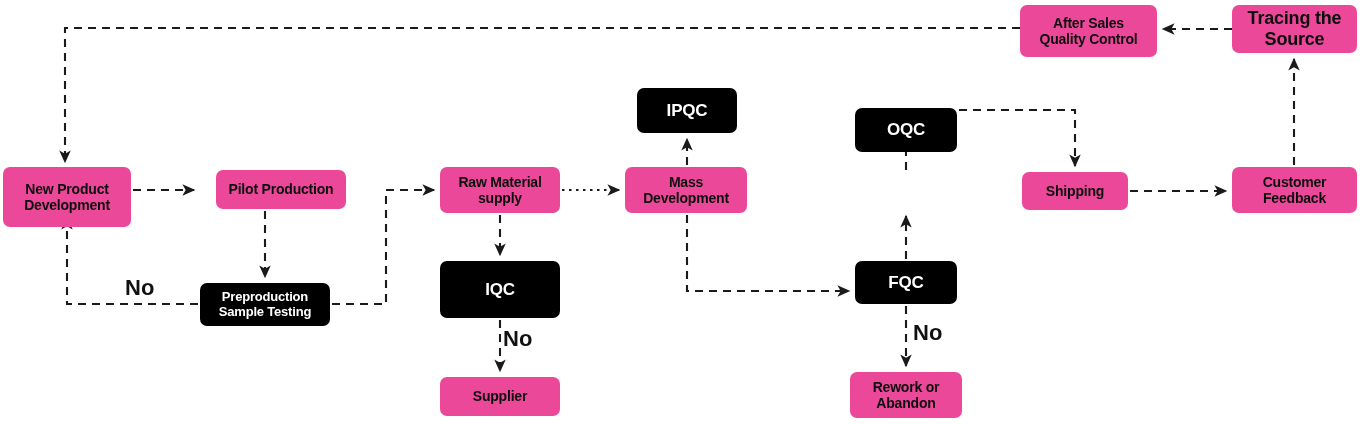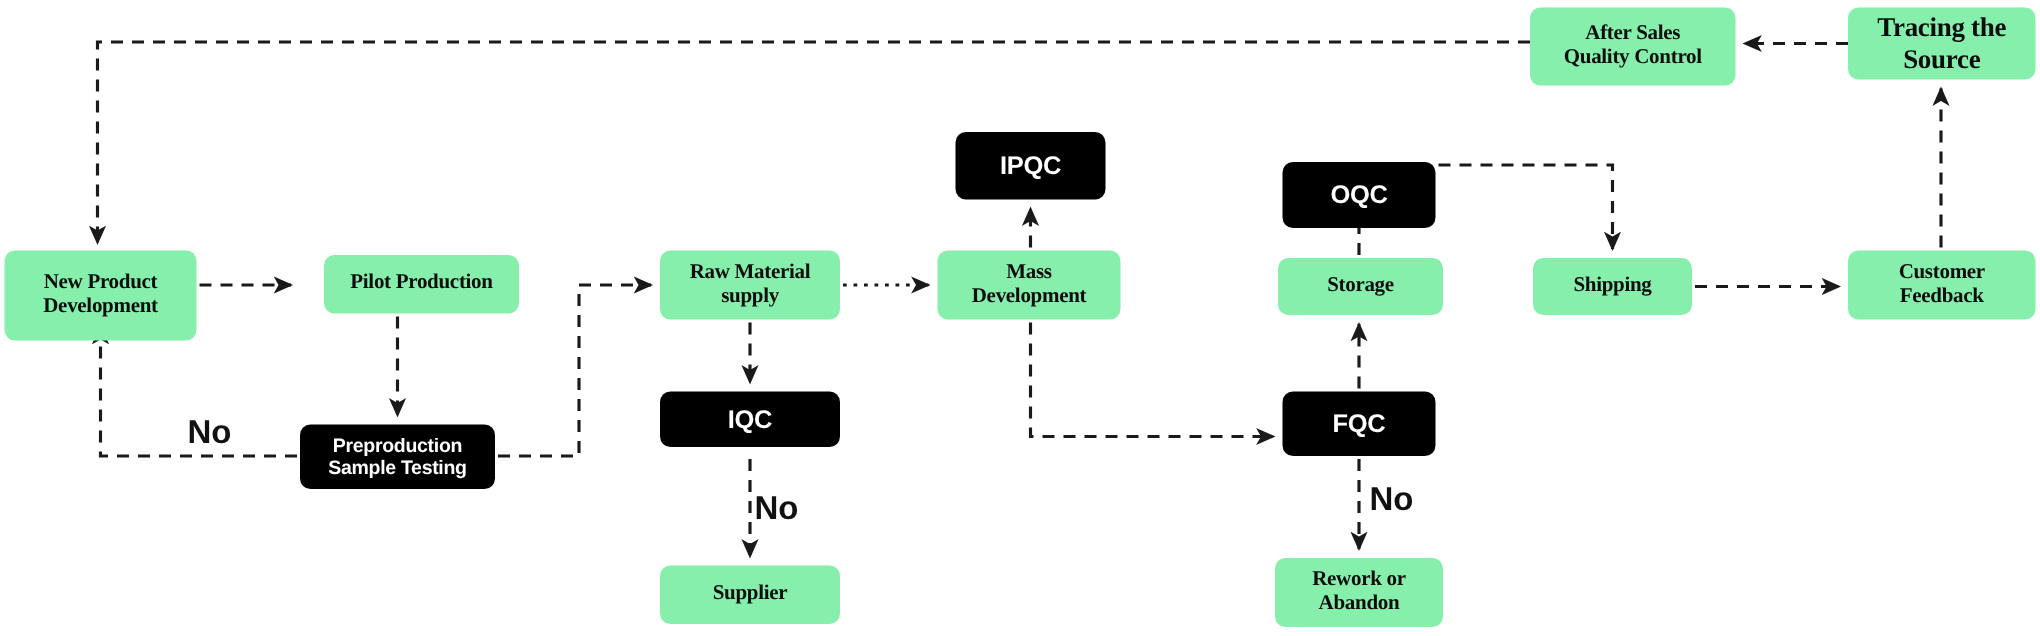--- a/index.html
+++ b/index.html
@@ -34,23 +34,22 @@
     justify-content: center;
     text-align: center;
     border-radius: 7px;
     font-weight: bold;
     line-height: 1.15;
     letter-spacing: -0.2px;
     white-space: pre-line;
     z-index: 2;
   }
   .node.gray {
-    background: #86efac;
+    background: #ec4899;
     color: #0d0d0d;
-    font-family: Liberation Serif, serif;
   }
   .node.blue {
     background: #000000;
     color: #ffffff;
   }
   .edge-label {
     position: absolute;
     font-weight: bold;
     color: #111111;
     z-index: 3;
@@ -113,35 +112,34 @@
 Development</div>
 
   <div class="node gray" style="left:216px; top:170px; width:130px; height:39px; font-size:14px;">Pilot Production</div>
 
   <div class="node blue" style="left:200px; top:283px; width:130px; height:43px; font-size:13px;">Preproduction
 Sample Testing</div>
 
   <div class="node gray" style="left:440px; top:167px; width:120px; height:46px; font-size:14px;">Raw Material
 supply</div>
 
-  <div class="node blue" style="left:440px; top:261px; width:120px; height:37px; font-size:17px;">IQC</div>
+  <div class="node blue" style="left:440px; top:261px; width:120px; height:57px; font-size:17px;">IQC</div>
 
   <div class="node gray" style="left:440px; top:377px; width:120px; height:39px; font-size:14px;">Supplier</div>
 
   <div class="node gray" style="left:625px; top:167px; width:122px; height:46px; font-size:14px;">Mass
 Development</div>
 
   <div class="node blue" style="left:637px; top:88px; width:100px; height:45px; font-size:17px;">IPQC</div>
 
   <div class="node blue" style="left:855px; top:261px; width:102px; height:43px; font-size:17px;">FQC</div>
 
   <div class="node gray" style="left:850px; top:372px; width:112px; height:46px; font-size:14px;">Rework or
 Abandon</div>
 
-  <div class="node gray" style="left:852px; top:172px; width:110px; height:38px; font-size:14px;">Storage</div>
 
   <div class="node blue" style="left:855px; top:88px; width:102px; height:44px; font-size:17px;margin-top:20px;">OQC</div>
 
   <div class="node gray" style="left:1022px; top:172px; width:106px; height:38px; font-size:14px;">Shipping</div>
 
   <div class="node gray" style="left:1232px; top:167px; width:125px; height:46px; font-size:14px;">Customer
 Feedback</div>
 
   <div class="node gray" style="left:1232px; top:5px; width:125px; height:48px; font-size:18px;">Tracing the
 Source</div>

